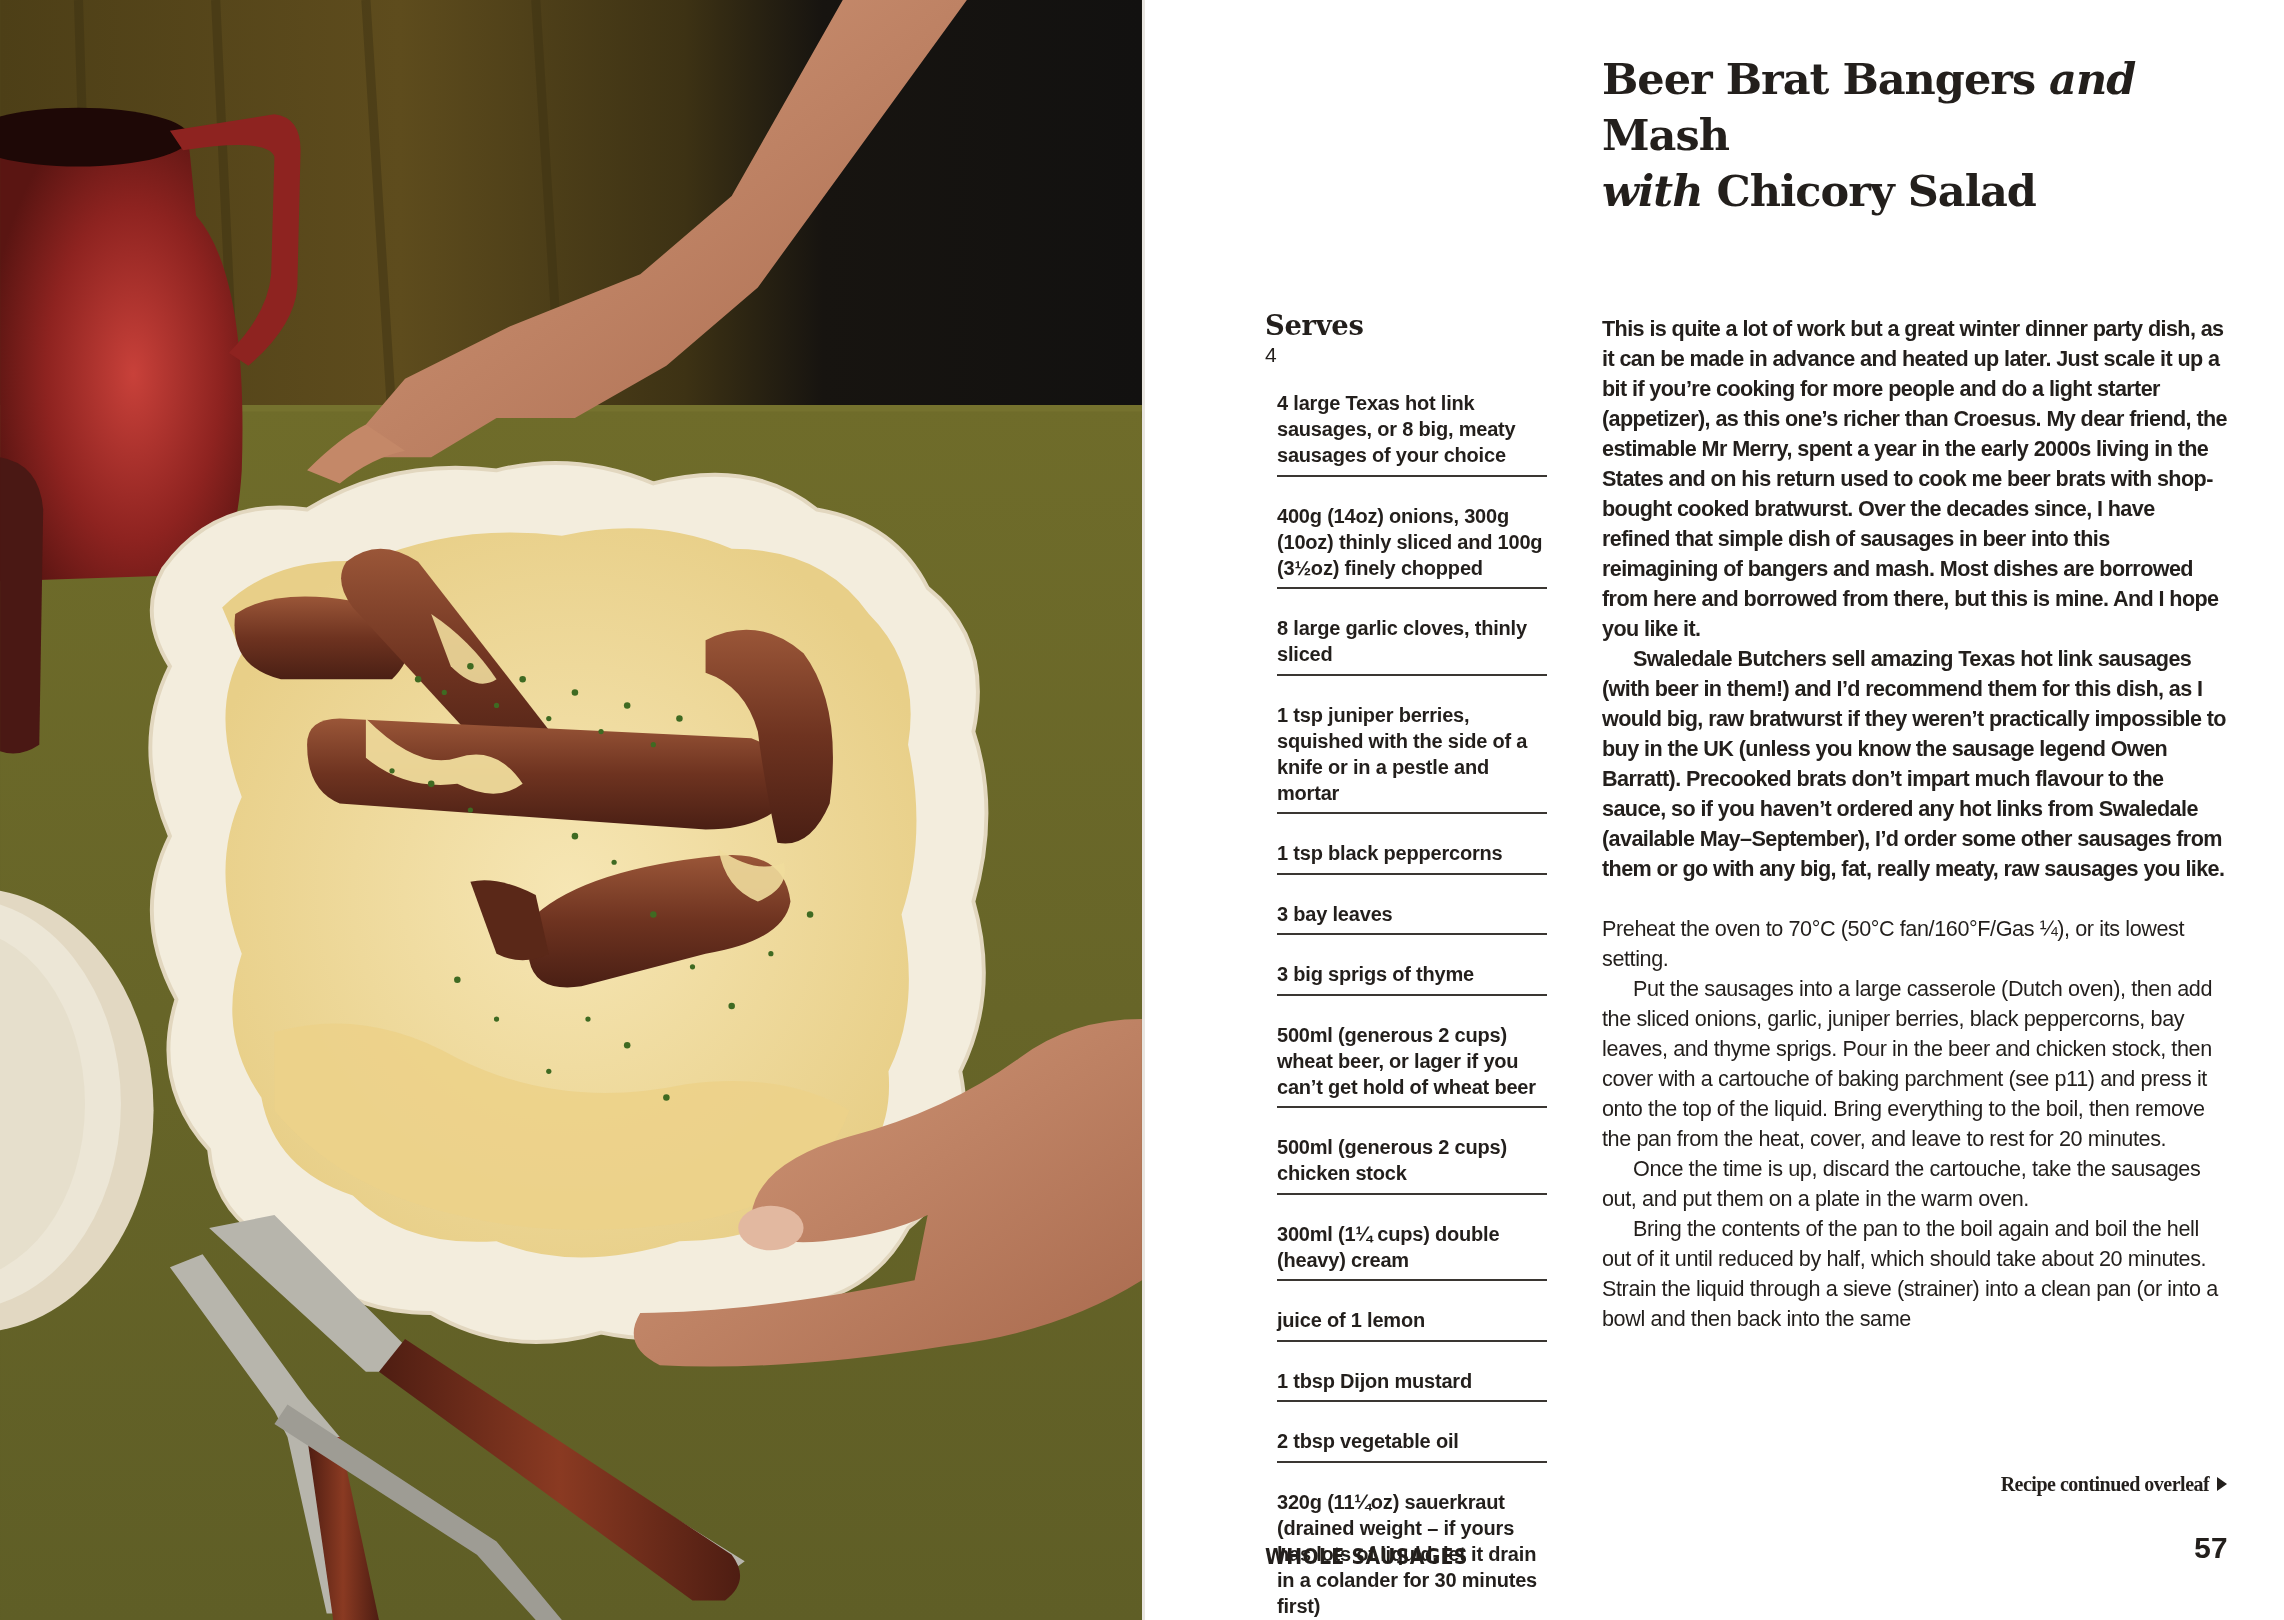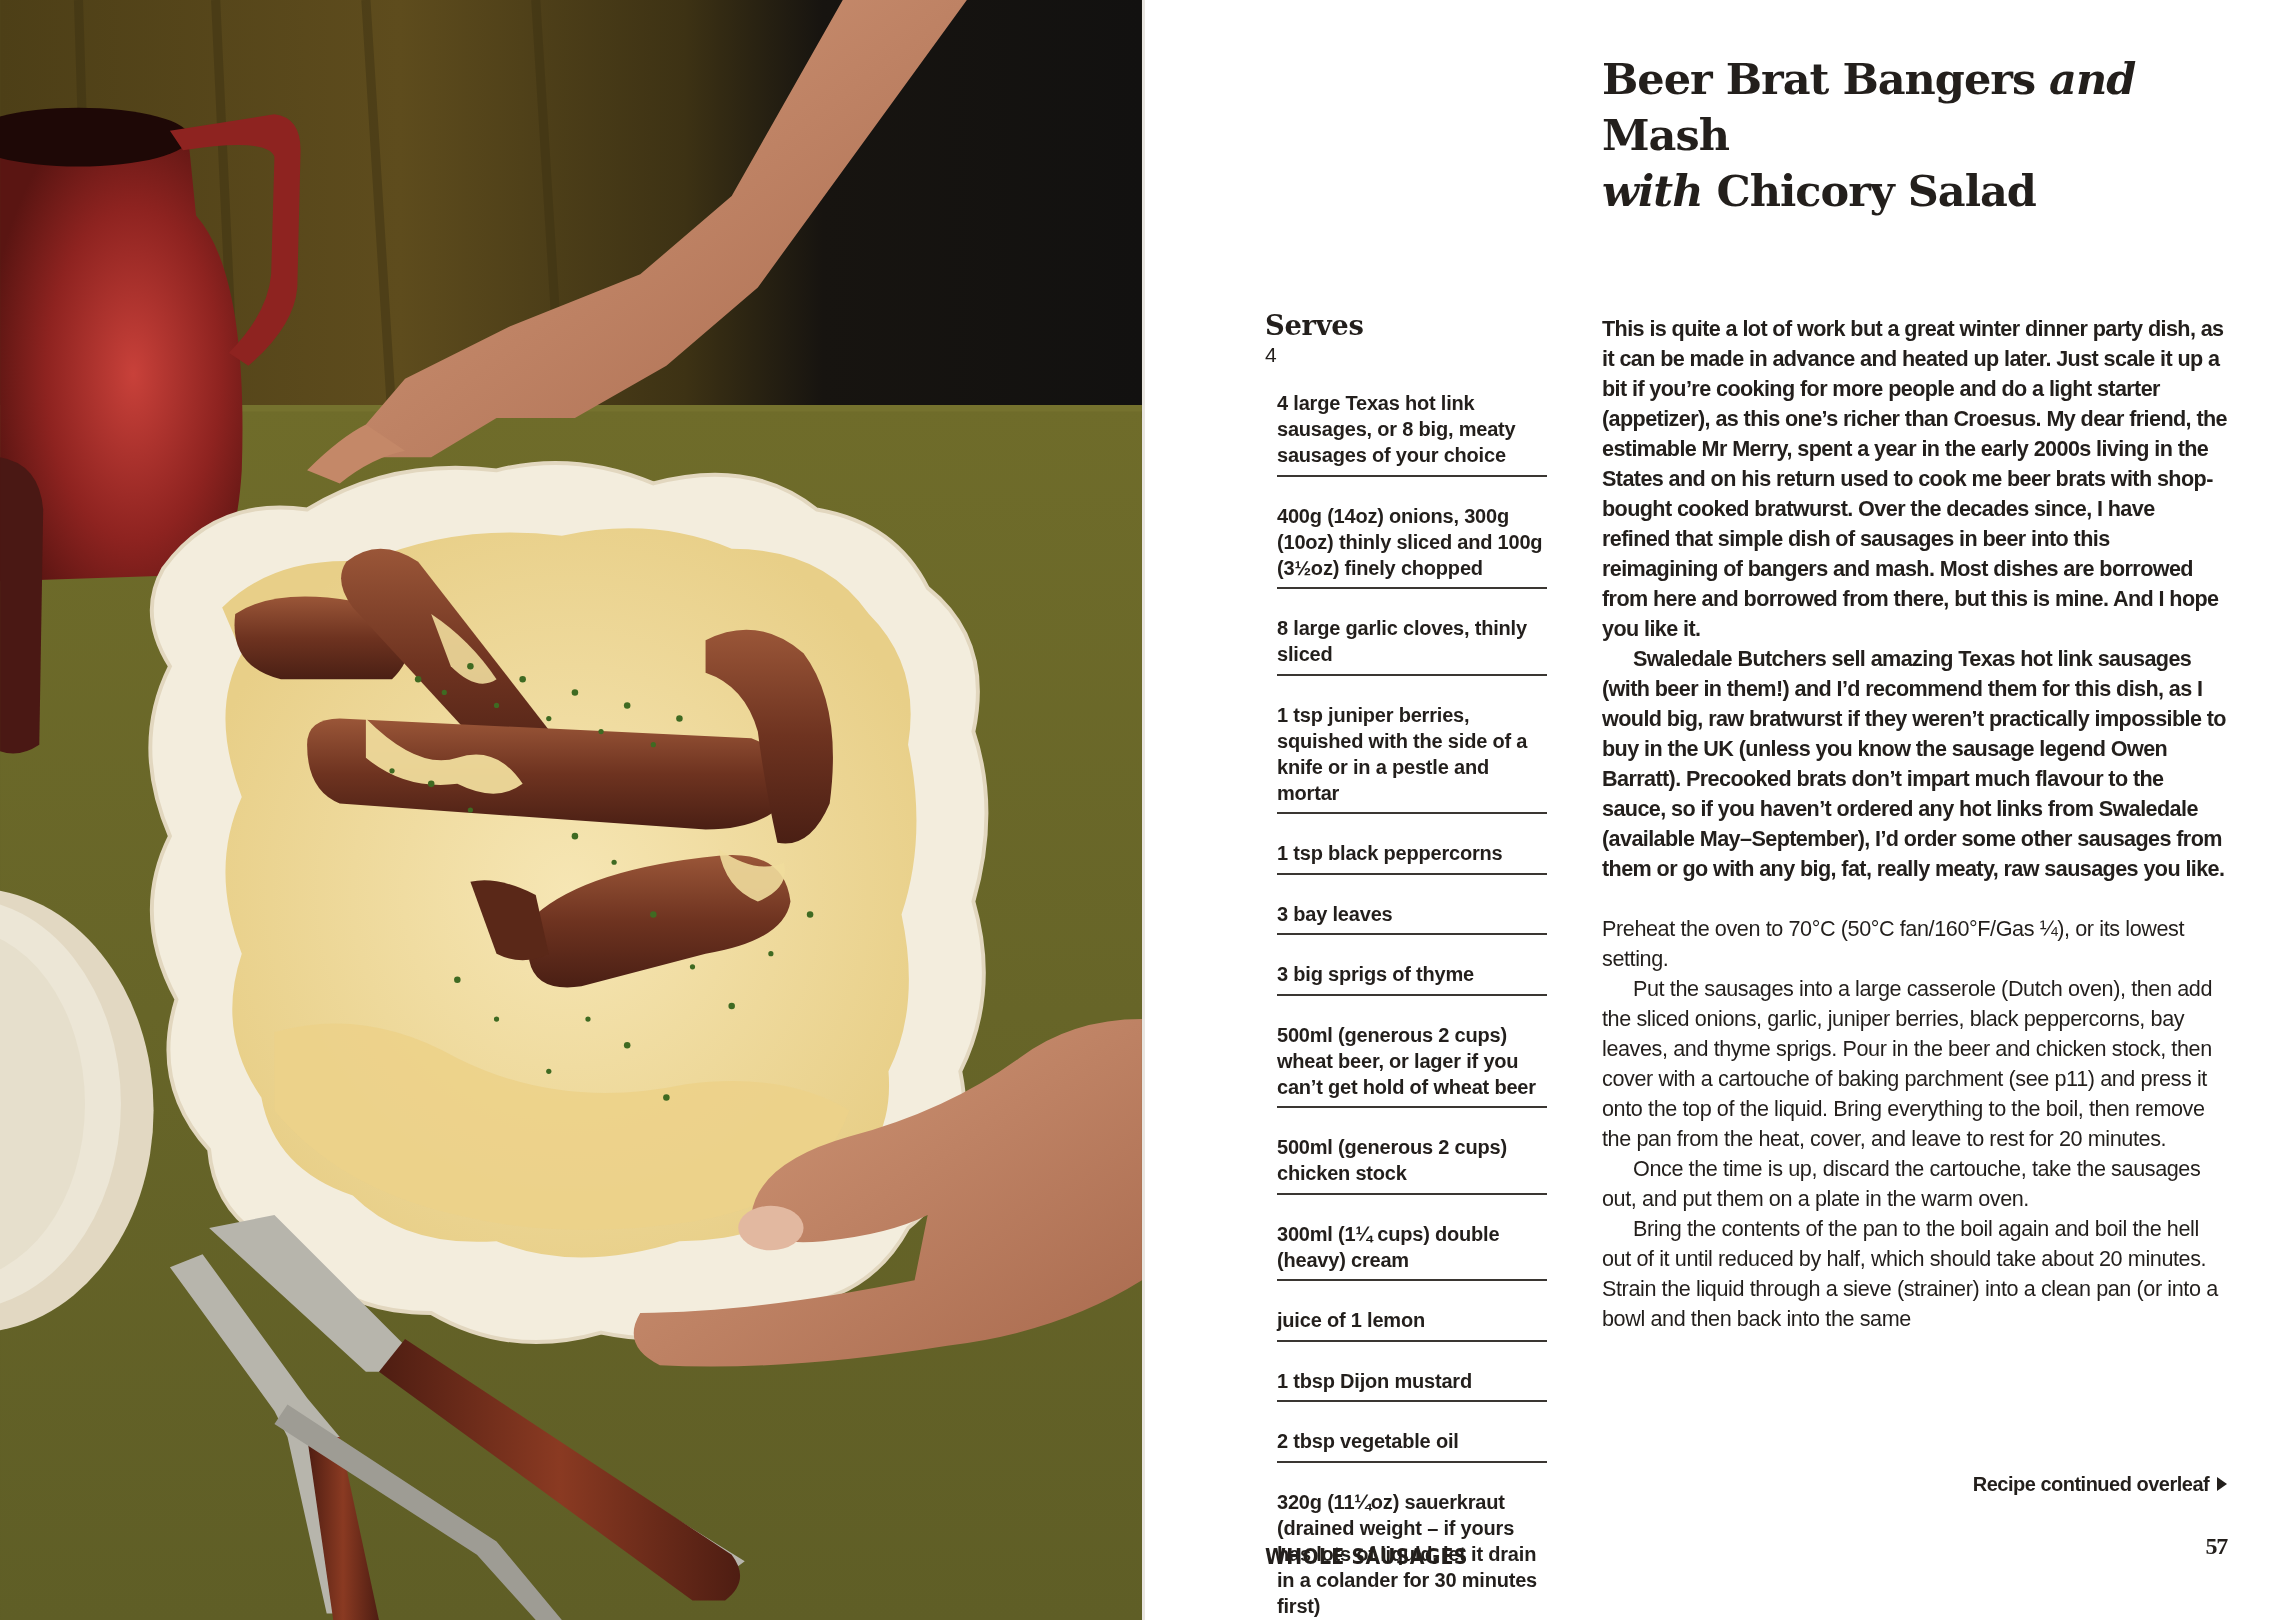--- a/index.html
+++ b/index.html
@@ -26,24 +26,24 @@
   .continued { font-family:"Liberation Sans", sans-serif; font-weight:bold; font-size:20px; line-height:26px; margin-top:9.1px; display:flex; align-items:center; gap:7.8px;text-align:right; }
   .tri { display:inline-block; width:0; height:0; border-top:7.2px solid transparent; border-bottom:7.2px solid transparent; border-left:10.5px solid #231f1c; }
 
   .body-col { position:absolute; left:1602px; top:314px; width:625px; }
   .body-col p { margin:0; font-family:"Liberation Sans", sans-serif; font-size:21.6px; line-height:30px; letter-spacing:-0.6px; }
   .intro p { font-weight:bold; }
   .body-col p.indent { text-indent:31px; }
   .method { margin-top:30px; }
   .method p { font-weight:normal; letter-spacing:-0.4px; }
 
-  .overleaf { position:absolute; right:57px; top:1471px; font-family:Liberation Sans, sans-serif; font-weight:bold; font-size:20px; line-height:26px; letter-spacing:-0.5px; display:flex; align-items:center; gap:7.8px;text-align:center; }
+  .overleaf { position:absolute; right:57px; top:1471px; font-family:Liberation Serif, serif; font-weight:bold; font-size:20px; line-height:26px; letter-spacing:-0.5px; display:flex; align-items:center; gap:7.8px;text-align:center; }
 
   .footer-section { position:absolute; left:1265px; top:1543px; font-family:"DejaVu Sans", sans-serif; font-weight:bold; font-size:19px; letter-spacing:0.3px; color:#231f1c; transform:scaleY(1.15); transform-origin:left top; }
-  .page-num { position:absolute; right:57px; top:1533px; font-family:Liberation Serif, serif; font-weight:bold; font-size:24px; color:#231f1c; letter-spacing:-1.3px; }
+  .page-num { position:absolute; right:57px; top:1533px; font-family:Liberation Mono, monospace; font-weight:bold; font-size:30px; color:#231f1c; letter-spacing:-1.3px; }
 </style>
 </head>
 <body>
 
 <div class="spread">
 
   <div class="photo">
     <svg viewBox="0 0 1748 2480" xmlns="http://www.w3.org/2000/svg">
       <defs>
         <linearGradient id="curtain" x1="0" y1="0" x2="1" y2="0">

